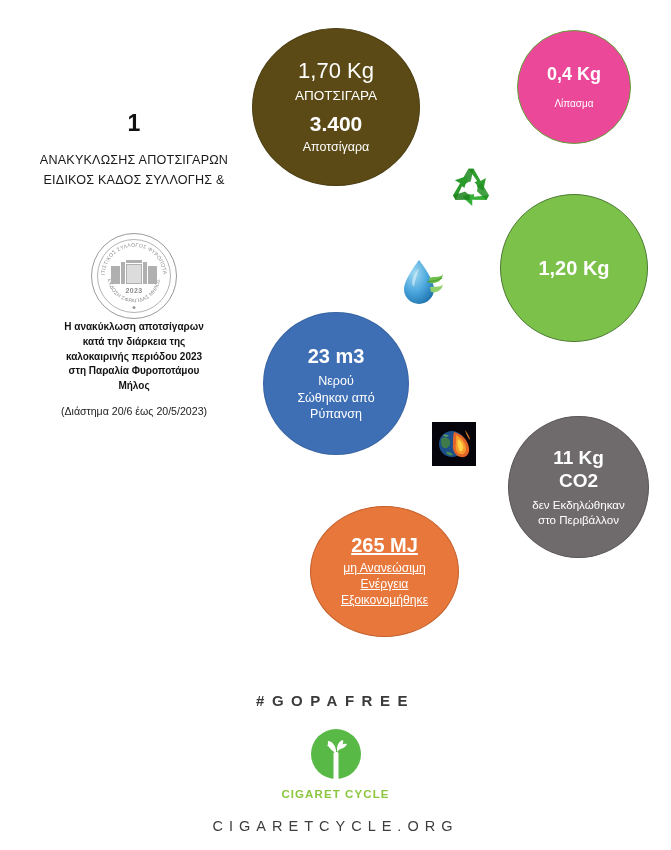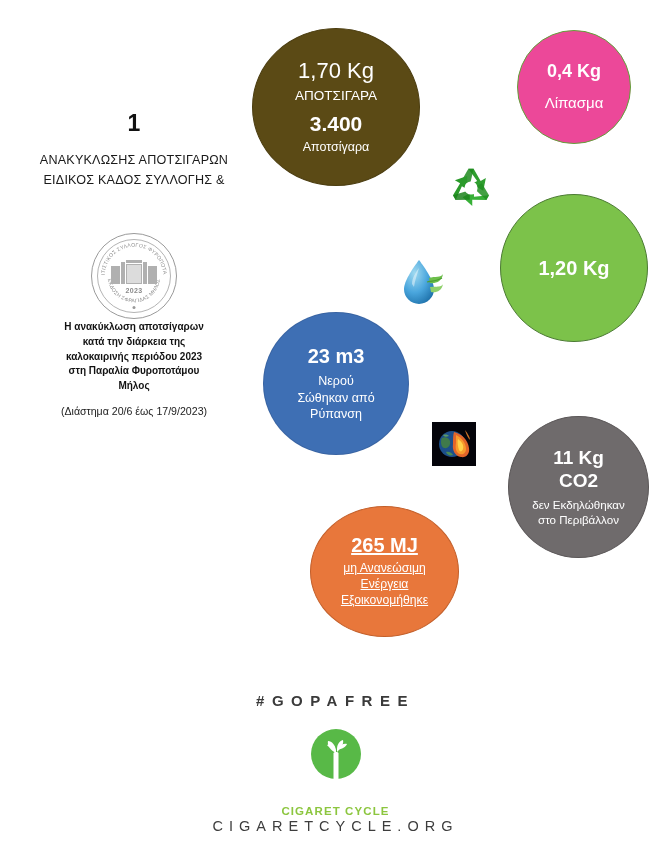--- a/index.html
+++ b/index.html
@@ -166,21 +166,21 @@
   #bubble-butts .l2 { font-size: 12.5px; margin-top: 4px; }
 
   
   #bubble-fertilizer {
     left: 517px; top: 30px;
     width: 114px; height: 114px;
     background: #ec4899;
     border: 1px solid #63a23a;
   }
   #bubble-fertilizer .v { font-size: 18px; }
-  #bubble-fertilizer .l { font-size: 15px; margin-top: 12px; text-align: right; }
+  #bubble-fertilizer .l { font-size: 10px; margin-top: 12px; text-align: right; }
 
   
   #bubble-plastic {
     left: 500px; top: 194px;
     width: 148px; height: 148px;
     background: #7cc24a;
     border: 1px solid #4b7a33;
   }
   #bubble-plastic .v { font-size: 20px; }
   #bubble-plastic .l { font-size: 13px; margin-top: 8px; }
@@ -244,21 +244,21 @@
     top: 728px;
     text-align: center;
   }
   .logo-mark {
     width: 56px;
     height: 56px;
     margin: 0 auto;
     position: relative;
   }
   .logo-name {
-    margin-top: 21px;
+    margin-top: 4px;
     font-size: 11.5px;
     font-weight: bold;
     letter-spacing: 1.1px;
     color: #8cc63f;
   }
   .site {
     position: absolute;
     left: 0; right: 0;
     top: 818px;
     text-align: center;
@@ -306,21 +306,21 @@
   </div>
 
   <div class="left-body">
     <div class="bold-block">
       <div>Η ανακύκλωση αποτσίγαρων</div>
       <div>κατά την διάρκεια της</div>
       <div>καλοκαιρινής περιόδου 2023</div>
       <div>στη Παραλία Φυροποτάμου</div>
       <div>Μήλος</div>
     </div>
-    <div class="period">(Διάστημα 20/6 έως 17/9/2023)</div>
+    <div class="period">(Διάστημα 20/6 έως 20/5/2023)</div>
   </div>
 
   <div class="bubble" id="bubble-butts">
     <div class="v v1">1,70 Kg</div>
     <div class="l l1">ΑΠΟΤΣΙΓΑΡΑ</div>
     <div class="v v2">3.400</div>
     <div class="l l2">Αποτσίγαρα</div>
   </div>
 
   <div class="bubble" id="bubble-fertilizer">

